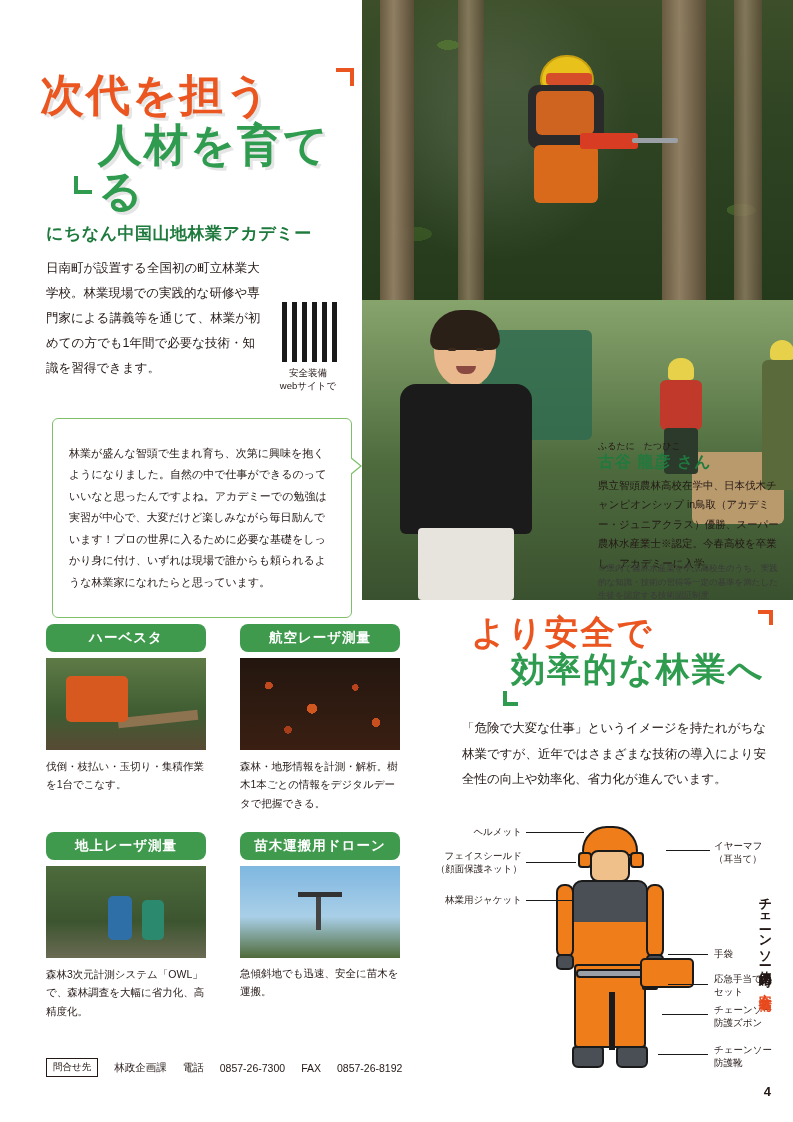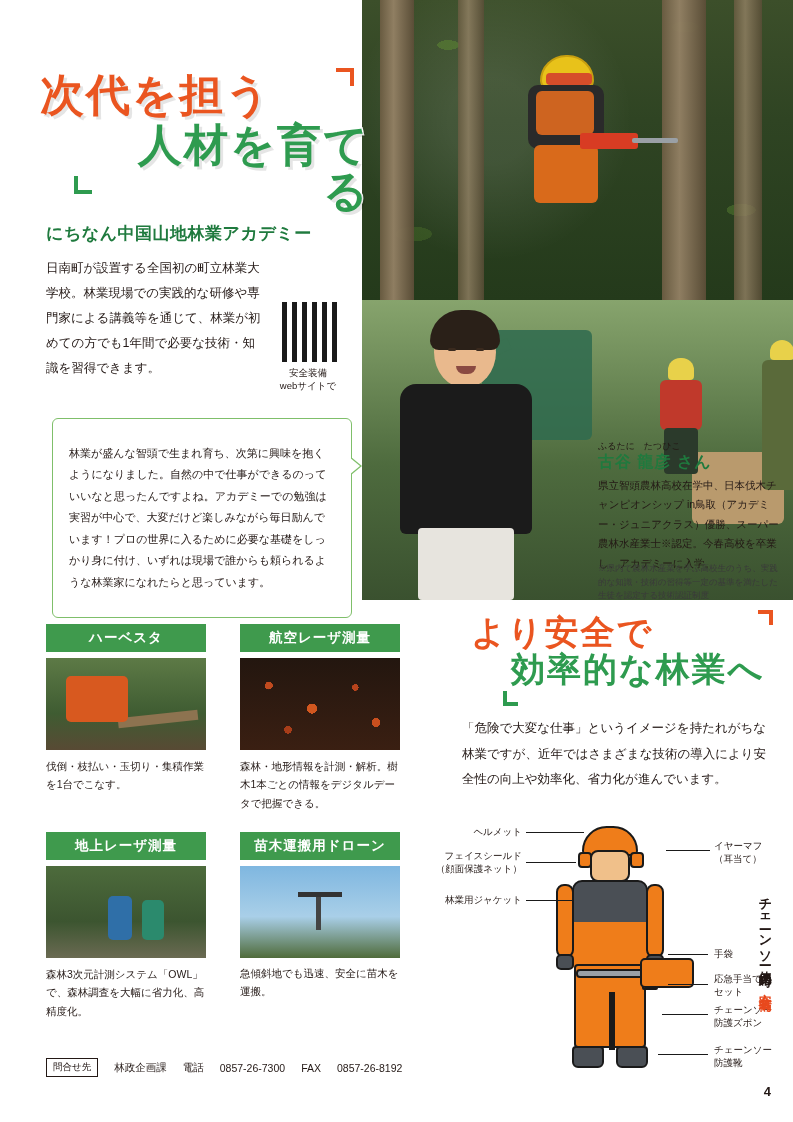--- a/index.html
+++ b/index.html
@@ -42,21 +42,21 @@
   
   .title-wrap { position:absolute; left:40px; top:72px; width:330px; height:120px; }
   .jp-title {
     font-family:"DejaVu Sans", sans-serif;
     font-weight:bold; font-size:44px; letter-spacing:2px;
     color:#ea5520; -webkit-text-stroke: 3px #ffffff;
     paint-order: stroke fill;
     text-shadow: 3px 3px 0 rgba(0,0,0,.10);
     line-height:1.05;
   }
-  .jp-title.line2 { color:#2e9b4f; margin-left:58px; margin-top:4px;text-align:right; }
+  .jp-title.line2 { color:#2e9b4f; margin-left:58px; margin-top:4px; }
   .bracket { position:absolute; width:18px; height:18px; }
   .bracket.tr { right:16px; top:-4px; border-top:4px solid #ea5520; border-right:4px solid #ea5520;}
   .bracket.bl { left:34px; bottom:-2px; border-bottom:4px solid #2e9b4f; border-left:4px solid #2e9b4f;}
 
   
   .academy-head {
     position:absolute; left:46px; top:222px; width:320px;
     color:#1f7a3e; font-weight:bold; font-size:17px; letter-spacing:.5px;
   }
   .academy-body {
@@ -115,21 +115,21 @@
   .furigana { position:absolute; left:598px; top:440px; font-size:9px; color:#231815; }
   .name { position:absolute; left:598px; top:452px; font-size:16px; font-weight:bold; color:#1f7a3e; letter-spacing:1px;text-align:right;}
   .bio { position:absolute; left:598px; top:476px; width:186px; font-size:10.5px; line-height:1.85; }
   .note { position:absolute; left:598px; top:562px; width:186px; font-size:8.5px; line-height:1.6; color:#3a3a3a;}
 
   
   .card { position:absolute; width:160px; }
   .card-head {
     background:#3f9a4d; color:#fff; font-weight:bold; font-size:13.5px;
     text-align:center; padding:5px 0; letter-spacing:1px;
-    border-radius:0;
+    border-radius:8px;
   }
   .card-img { width:160px; height:92px; margin-top:6px; overflow:hidden; position:relative; }
   .card-cap { margin-top:7px; font-size:10.5px; line-height:1.75; }
 
   .img-harvester { background:linear-gradient(180deg,#5d7a46 0%, #3f5c32 60%, #584a34 100%); }
   .img-harvester:after{content:"";position:absolute;left:20px;top:18px;width:62px;height:46px;background:#d8591f;border-radius:5px;}
   .img-harvester:before{content:"";position:absolute;left:72px;top:56px;width:80px;height:10px;background:#8d7350;transform:rotate(-6deg);}
   .img-lidar-air { background:linear-gradient(180deg,#23160f 0%, #3a1f12 100%); }
   .img-lidar-air:before{content:"";position:absolute;inset:0;
     background-image:radial-gradient(circle 7px at 18% 30%, #c04a1e 0 55%, transparent 56%),

